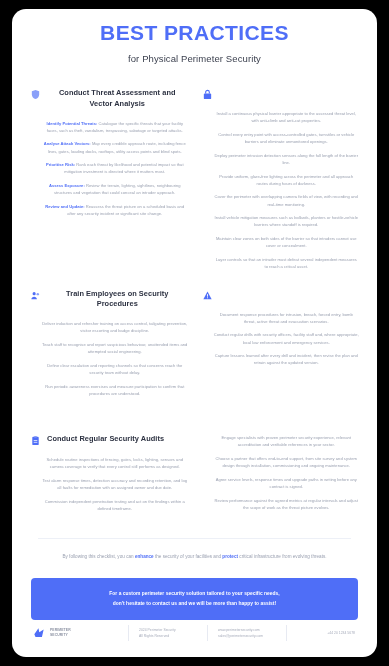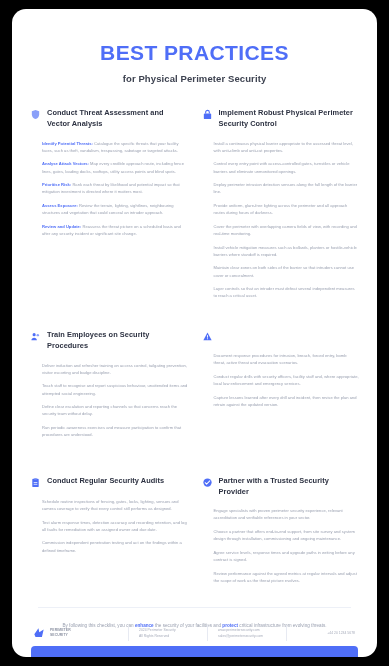--- a/index.html
+++ b/index.html
@@ -21,48 +21,49 @@
     width: 365px;
     height: 648px;
     background: #ffffff;
     border-radius: 14px;
     overflow: hidden;
     box-sizing: border-box;
   }
 
   
   .header {
-    padding: 32px 20px 6px;
+    padding: 12px 20px 6px;
     text-align: center;
   }
   .title {
     font-size: 21px;
     font-weight: bold;
     letter-spacing: 0.4px;
     color: #4f6ef7;
     margin: 0;
     line-height: 1.1;
   }
   .subtitle {
     font-size: 9.5px;
-    font-weight: bold;
+    font-weight: normal;
     color: #3d4250;
     margin: 9px 0 0;
     letter-spacing: 0.1px;
     text-align: center;
   }
 
   
   .grid {
     display: grid;
     grid-template-columns: 1fr 1fr;
     column-gap: 14px;
     row-gap: 0;
     padding: 18px 18px 0 18px;
     box-sizing: border-box;
+    text-align: center;
   }
   .section {
     padding: 0 0 12px 0;
   }
   .sec-head {
     display: flex;
     align-items: flex-start;
     gap: 6px;
     margin-bottom: 10px;
   }
@@ -92,21 +93,21 @@
     margin-bottom: 6.5px;
     letter-spacing: 0.02px;
   }
   .bullets li .lead {
     color: #4f6ef7;
     font-weight: bold;
   }
 
   
   .row-a { min-height: 146px; }
-  .row-b { min-height: 90px; margin-top: 12px; }
+  .row-b { min-height: 90px; }
   .row-c { min-height: 88px; margin-top: 19px; }
 
   
   .divider {
     height: 1px;
     background: #edf0f7;
     margin: 4px 26px 0;
   }
   .closing {
     text-align: center;
@@ -210,21 +211,20 @@
     </div>
 
     <div class="section row-a">
       <div class="sec-head">
         <span class="sec-icon">
           <svg viewBox="0 0 24 24" width="11" height="11">
               <rect x="4" y="10" width="16" height="12" rx="2" fill="#4f6ef7"></rect>
               <path d="M8 10V7a4 4 0 018 0v3" stroke="#4f6ef7" stroke-width="2.4" fill="none"></path>
             </svg>
         </span>
-        <span class="sec-title">Implement Robust Physical Perimeter Security Control</span>
       </div>
       <ul class="bullets">
         <li><span>Install a continuous physical barrier appropriate to the assessed threat level, with anti-climb and anti-cut properties.</span></li>
         <li><span>Control every entry point with access-controlled gates, turnstiles or vehicle barriers and eliminate unmonitored openings.</span></li>
         <li><span>Deploy perimeter intrusion detection sensors along the full length of the barrier line.</span></li>
         <li><span>Provide uniform, glare-free lighting across the perimeter and all approach routes during hours of darkness.</span></li>
         <li><span>Cover the perimeter with overlapping camera fields of view, with recording and real-time monitoring.</span></li>
         <li><span>Install vehicle mitigation measures such as bollards, planters or hostile-vehicle barriers where standoff is required.</span></li>
         <li><span>Maintain clear zones on both sides of the barrier so that intruders cannot use cover or concealment.</span></li>
         <li><span>Layer controls so that an intruder must defeat several independent measures to reach a critical asset.</span></li>
@@ -280,29 +280,20 @@
         <span class="sec-title">Conduct Regular Security Audits</span>
       </div>
       <ul class="bullets">
         <li><span>Schedule routine inspections of fencing, gates, locks, lighting, sensors and camera coverage to verify that every control still performs as designed.</span></li>
         <li><span>Test alarm response times, detection accuracy and recording retention, and log all faults for remediation with an assigned owner and due date.</span></li>
         <li><span>Commission independent penetration testing and act on the findings within a defined timeframe.</span></li>
       </ul>
     </div>
 
     <div class="section row-c">
-      <div class="sec-head">
-        <span class="sec-icon">
-          <svg viewBox="0 0 24 24" width="11" height="11">
-              <circle cx="12" cy="12" r="9" fill="#4f6ef7"></circle>
-              <path d="M7 12.5l3 3 7-7" stroke="#ffffff" stroke-width="2.2" fill="none" stroke-linecap="round" stroke-linejoin="round"></path>
-            </svg>
-        </span>
-        <span class="sec-title">Partner with a Trusted Security Provider</span>
-      </div>
       <ul class="bullets">
         <li><span>Engage specialists with proven perimeter security experience, relevant accreditation and verifiable references in your sector.</span></li>
         <li><span>Choose a partner that offers end-to-end support, from site survey and system design through installation, commissioning and ongoing maintenance.</span></li>
         <li><span>Agree service levels, response times and upgrade paths in writing before any contract is signed.</span></li>
         <li><span>Review performance against the agreed metrics at regular intervals and adjust the scope of work as the threat picture evolves.</span></li>
       </ul>
     </div>
 
   </div>
 

